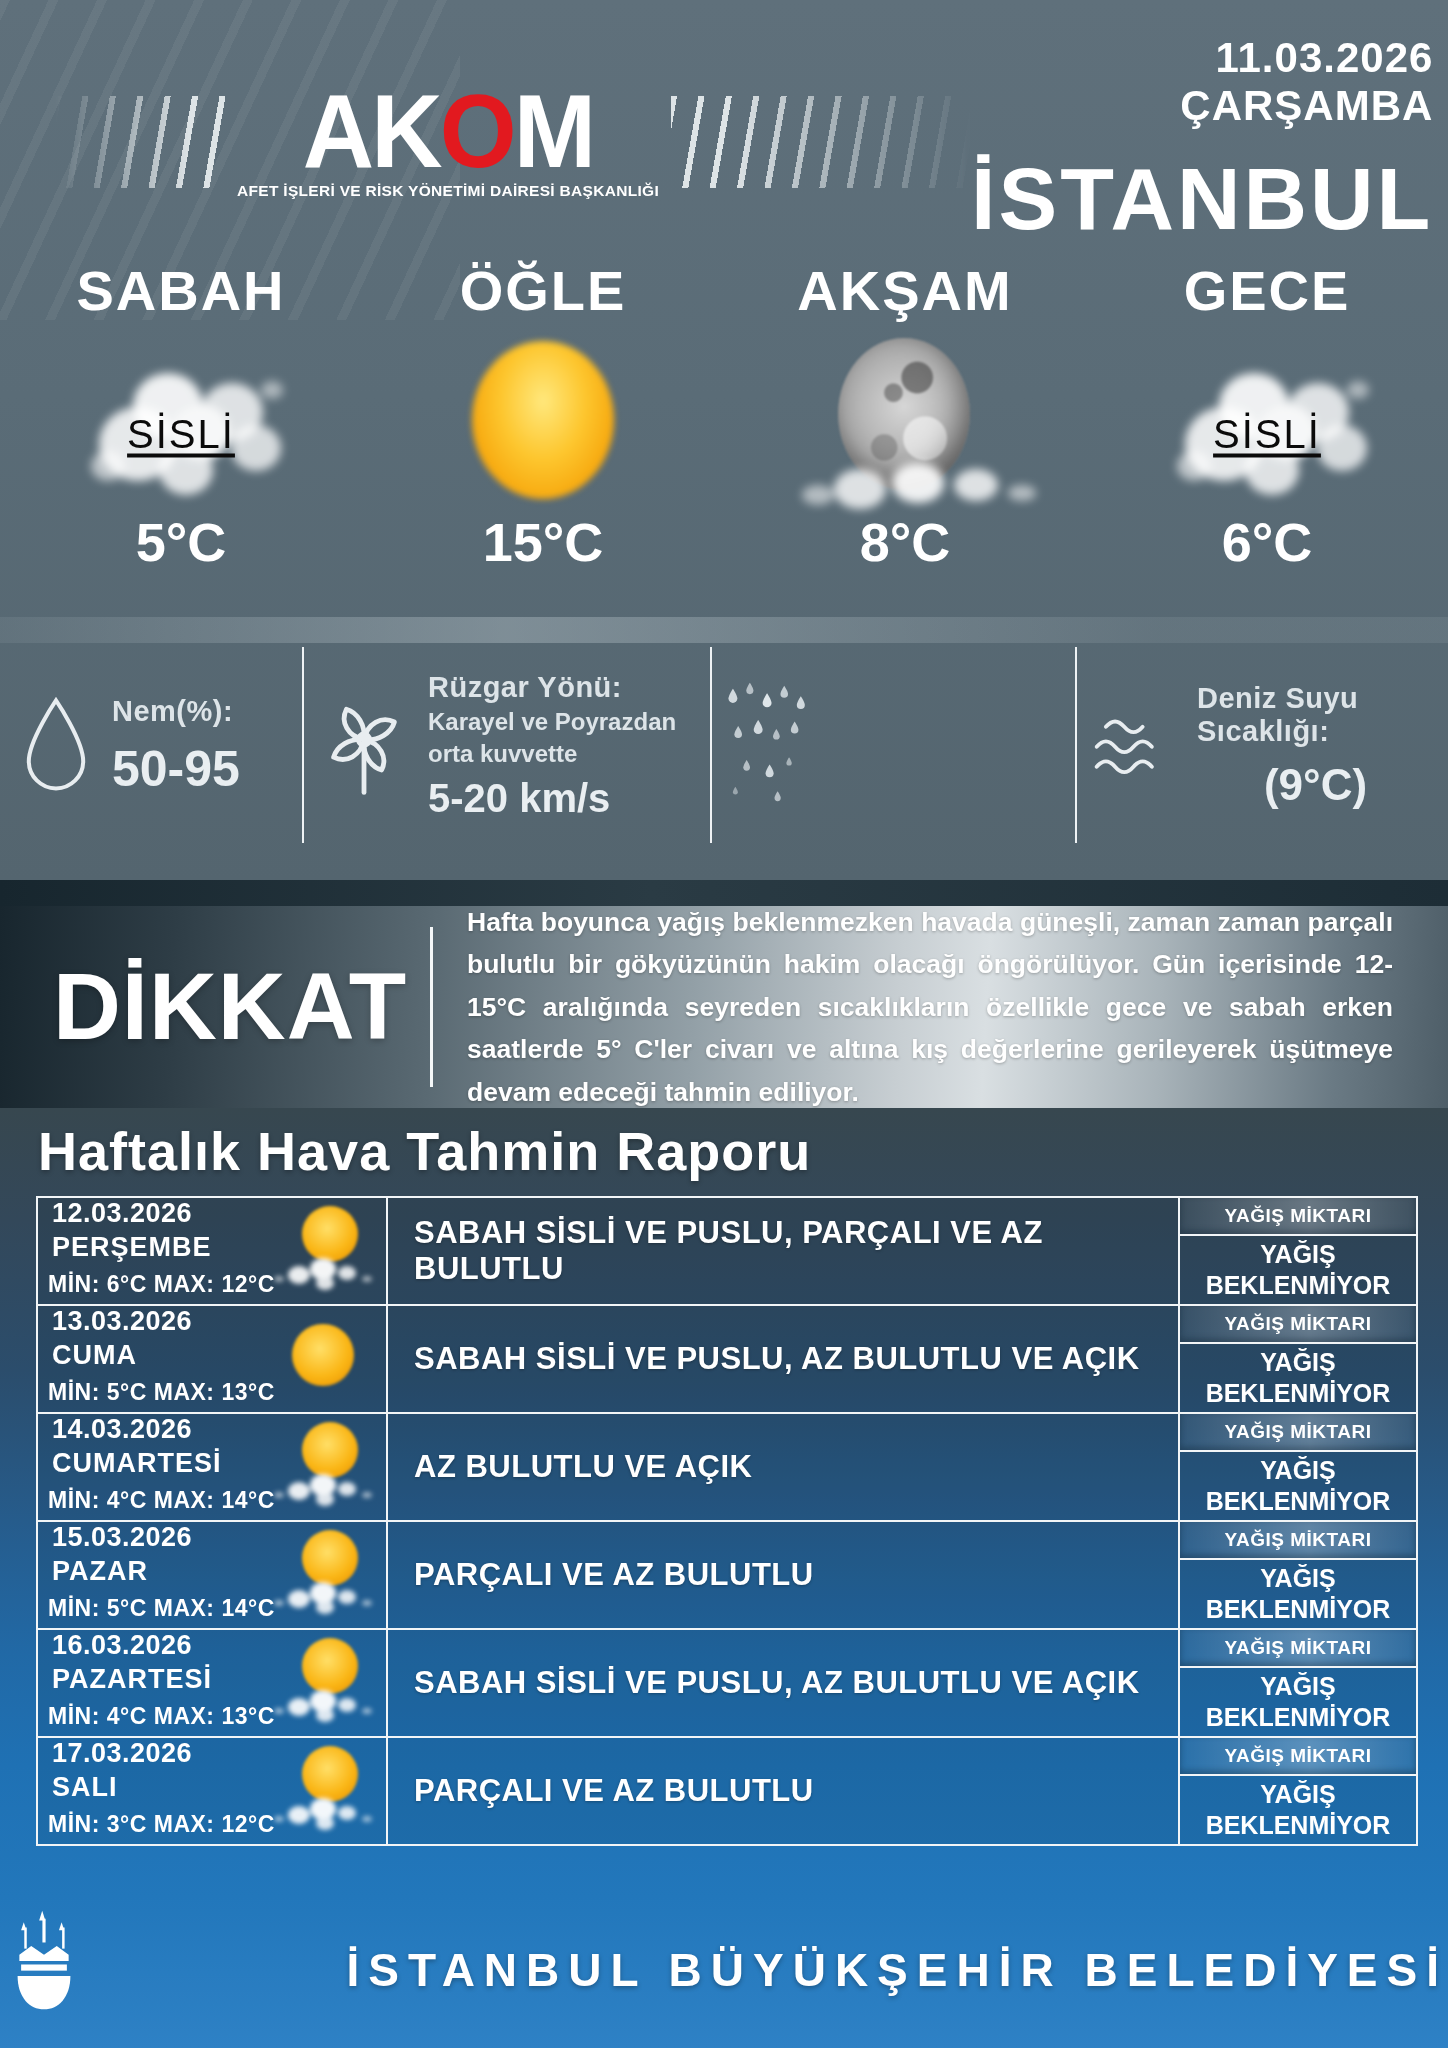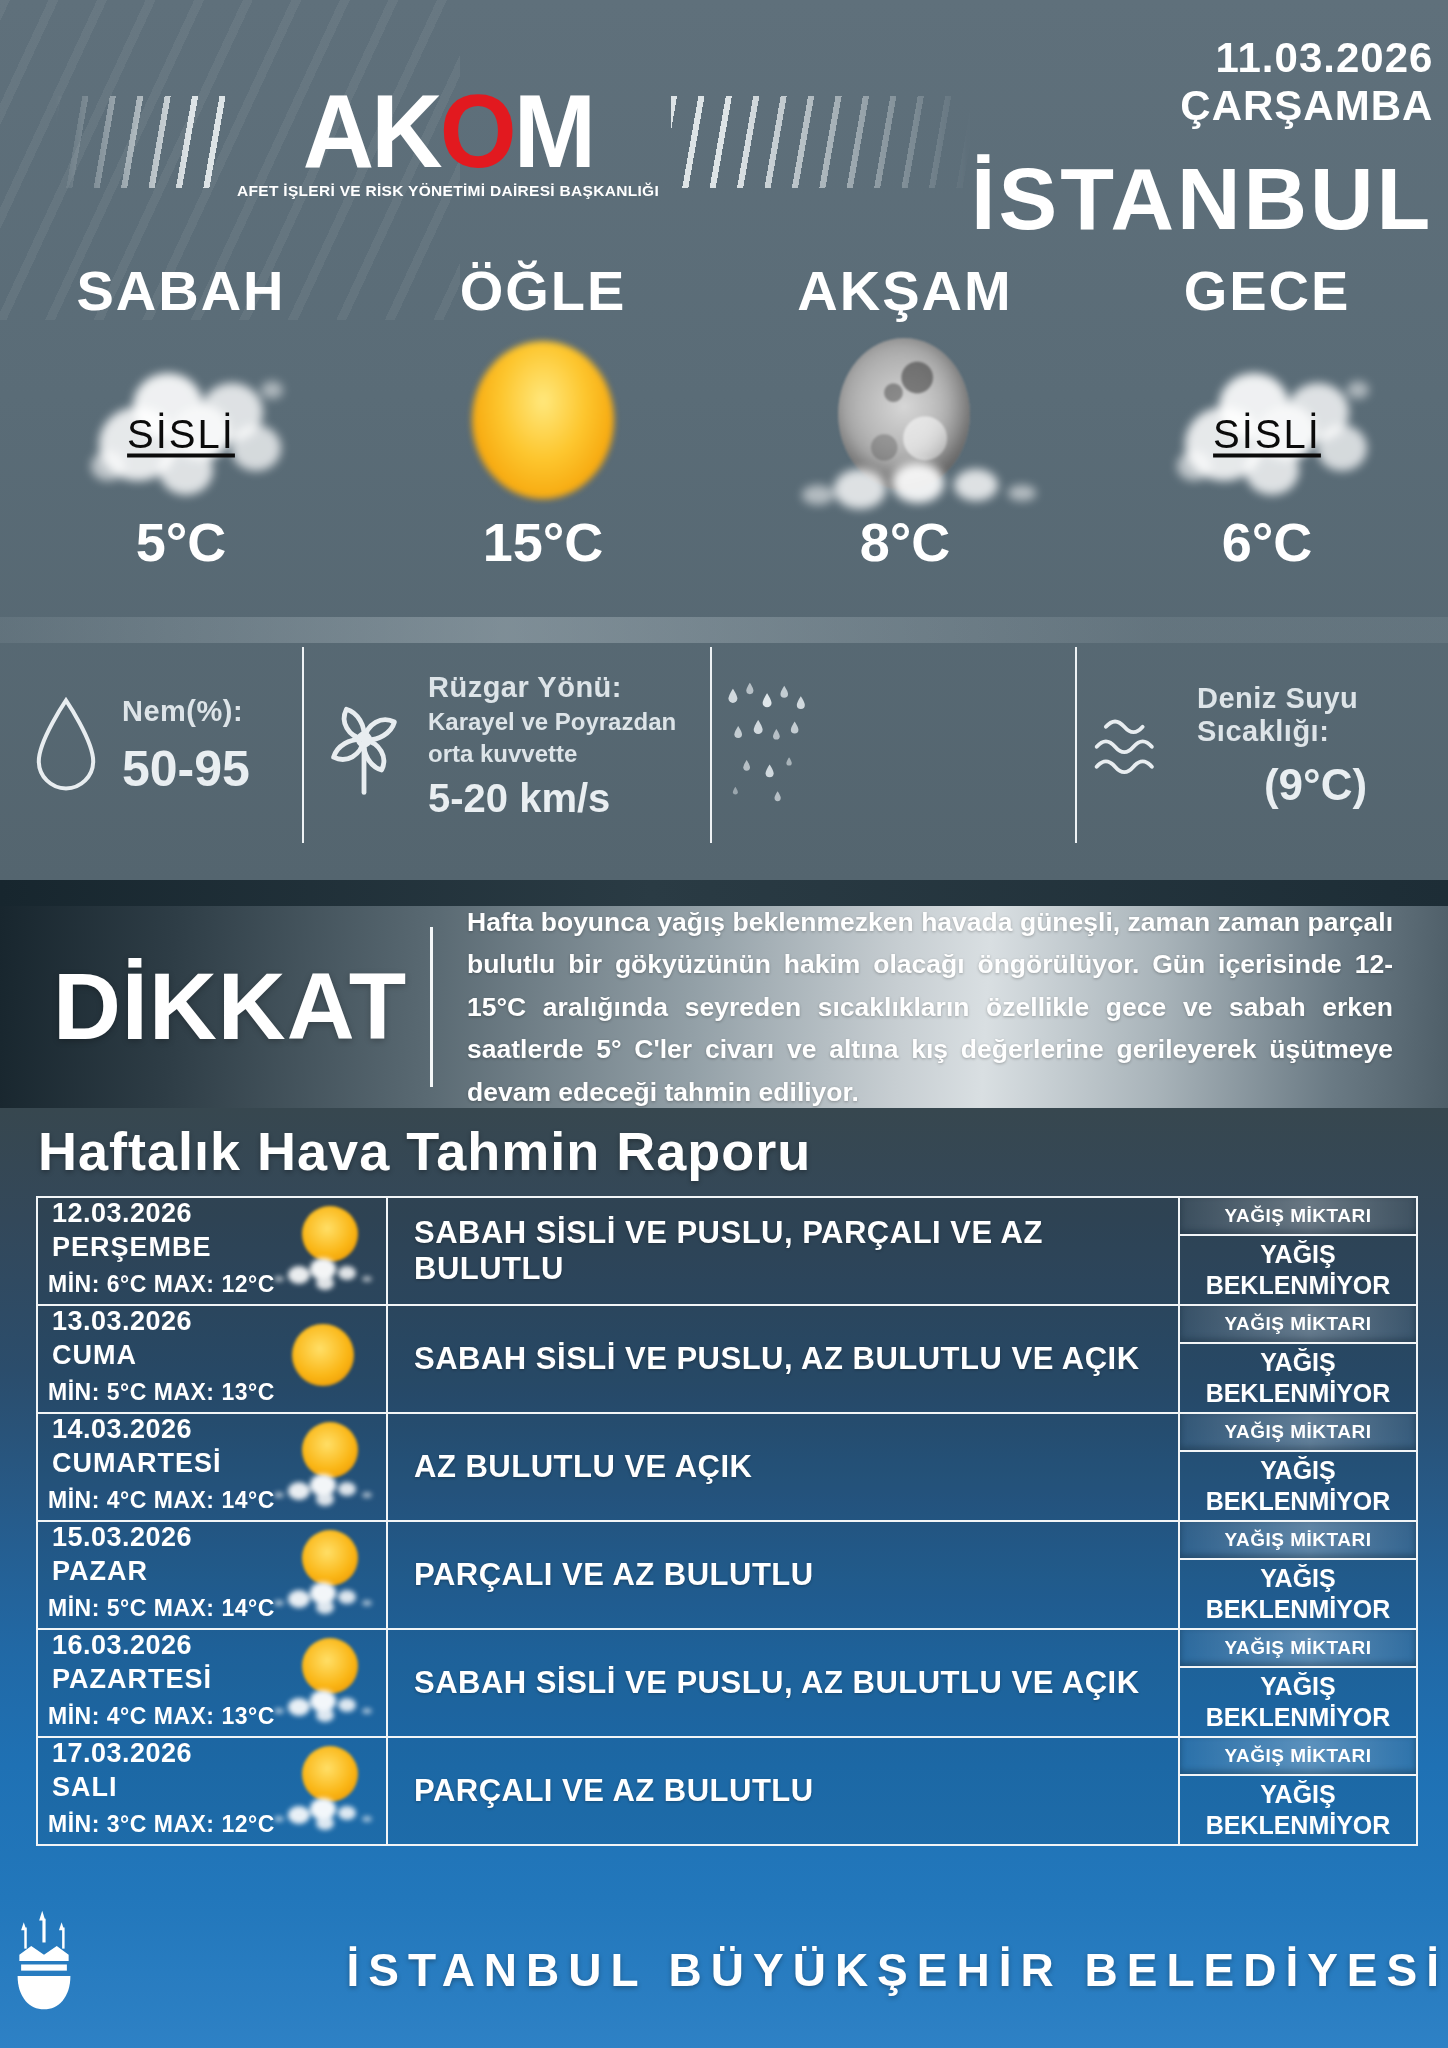--- a/index.html
+++ b/index.html
@@ -58,21 +58,21 @@
   .mooncloud{position:absolute;left:0;bottom:-6px;width:210px;height:60px;filter:blur(5px)}
   .mooncloud::before{content:"";position:absolute;left:92px;top:14px;width:52px;height:40px;border-radius:50%;
     background:rgba(255,255,255,.9);
     box-shadow:-58px 6px 0 0 rgba(255,255,255,.8),58px 2px 0 -4px rgba(255,255,255,.8),
       -100px 12px 0 -10px rgba(255,255,255,.55),104px 10px 0 -12px rgba(255,255,255,.55)}
   
   .metrics{display:flex;margin-top:62px;height:222px;position:relative}
   .metrics::before{content:"";position:absolute;top:-18px;left:0;right:0;height:26px;
     background:linear-gradient(90deg,rgba(190,202,208,.10),rgba(190,202,208,.38) 35%,rgba(190,202,208,.12) 80%)}
   .metric{display:flex;align-items:center;position:relative;padding:0 14px;box-sizing:border-box}
-  .m-hum{width:302px;padding-left:26px}.m-wind{width:408px}.m-rain{width:365px}.m-sea{width:373px}
+  .m-hum{width:302px;padding-left:16px}.m-wind{width:408px}.m-rain{width:365px}.m-sea{width:373px}
   .metric+.metric::before{content:"";position:absolute;left:0;top:12px;bottom:14px;width:2px;background:#eef2f4}
   .m-icon{flex:none;margin-right:16px;display:flex;align-items:center}
   .m-body{color:#dde4e8}
   .m-label{font-size:29px;font-weight:bold;letter-spacing:.5px}
   .m-big{font-size:50px;font-weight:bold;color:#e9eef1;margin-top:12px}
   .m-line{font-size:24px;font-weight:bold;margin-top:4px}
   .m-wind .m-big{font-size:40px;margin-top:8px}
   .m-rain .m-line{font-size:28px;margin-top:30px}
   .m-sea .m-big{font-size:44px;text-align:center}
   

